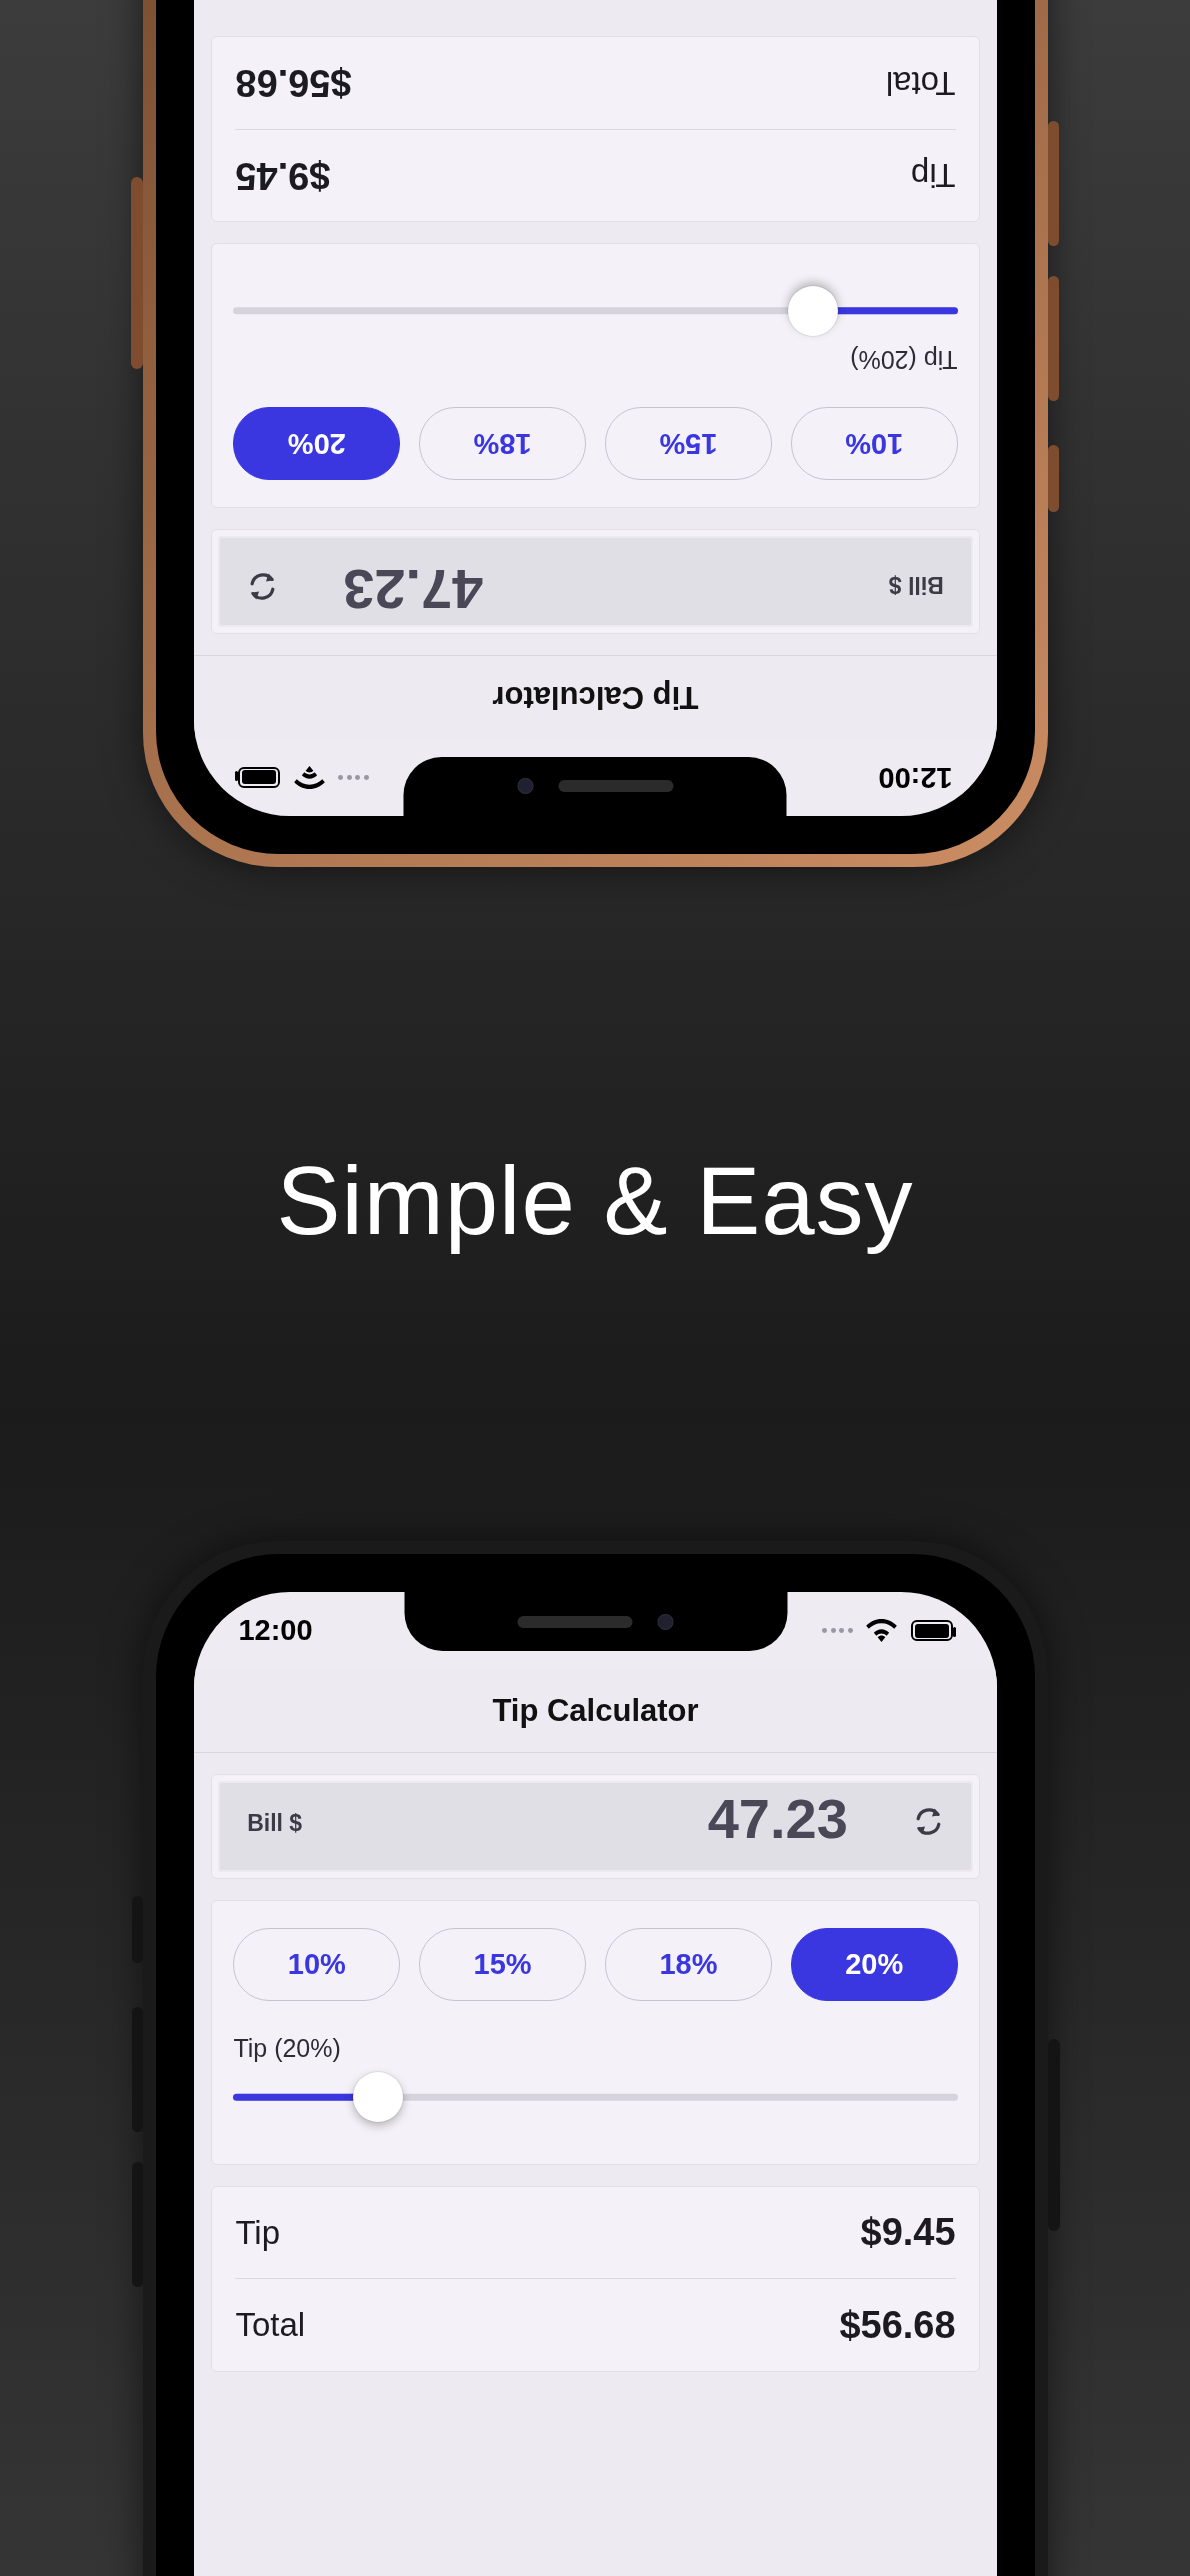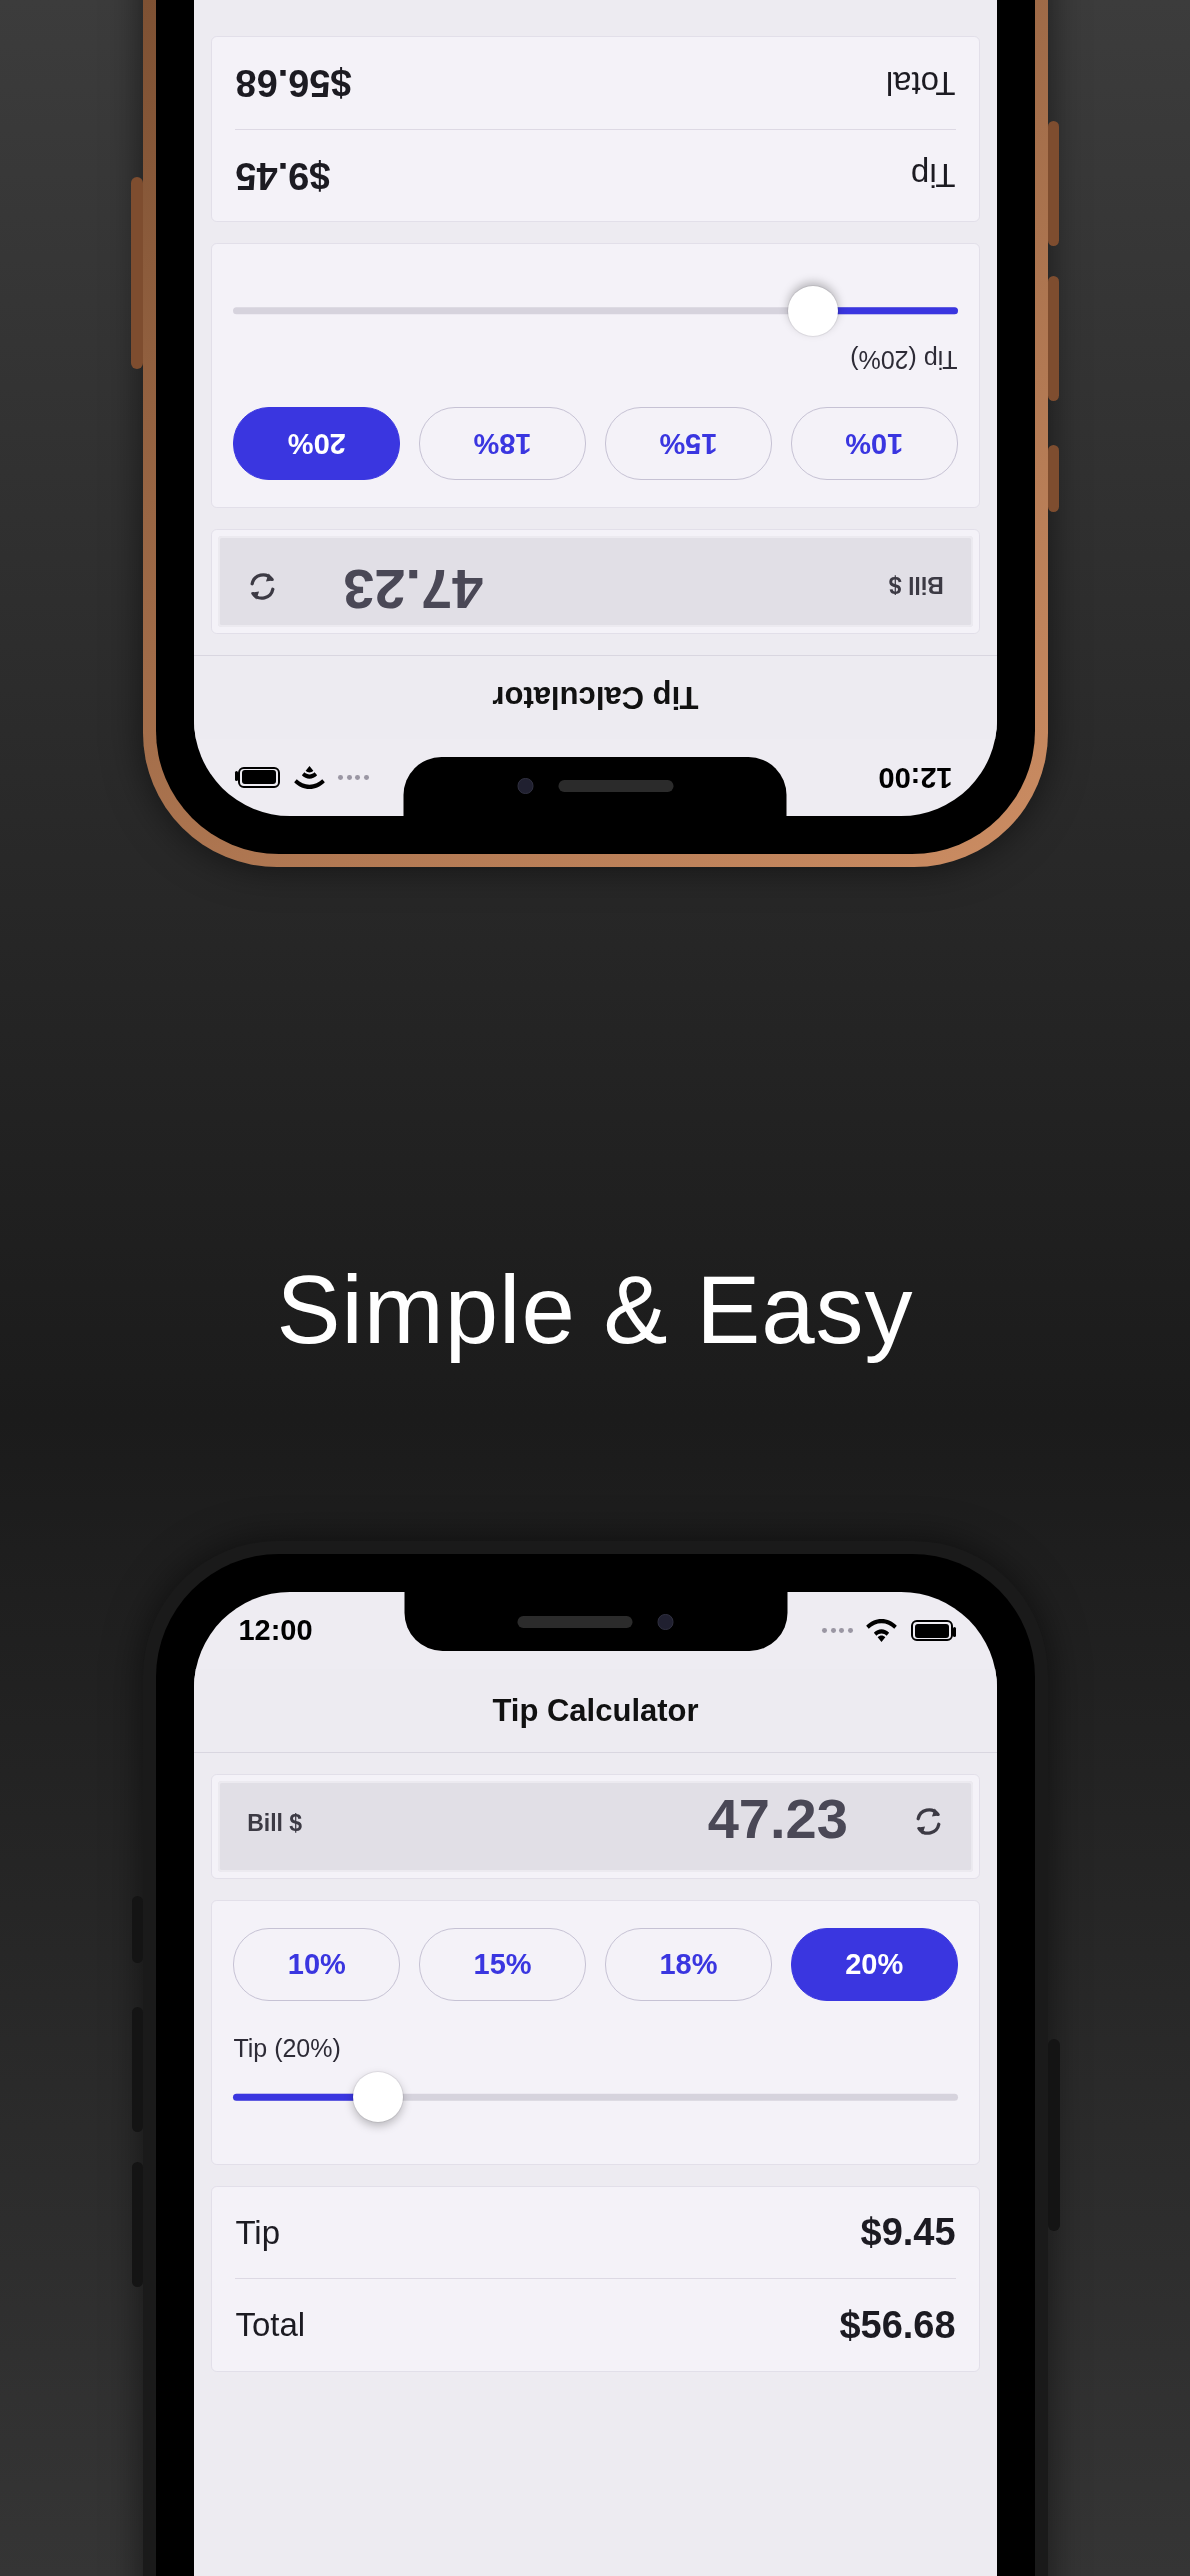--- a/index.html
+++ b/index.html
@@ -6,21 +6,21 @@
   html, body { width: 1190px; height: 2576px; }
   body {
     background: linear-gradient(to bottom, #3c3c3c 0%, #1b1b1b 55%, #353535 100%);
     font-family: -apple-system, "Helvetica Neue", Helvetica, Arial, sans-serif;
     position: relative;
     overflow: hidden;
   }
 
   .headline {
     position: absolute;
-    top: 1255px;
+    top: 1146px;
     left: 0;
     width: 100%;
     text-align: center;
     color: #fff;
     font-size: 96px;
     font-weight: 300;
     letter-spacing: 1px;
   }
 
   

